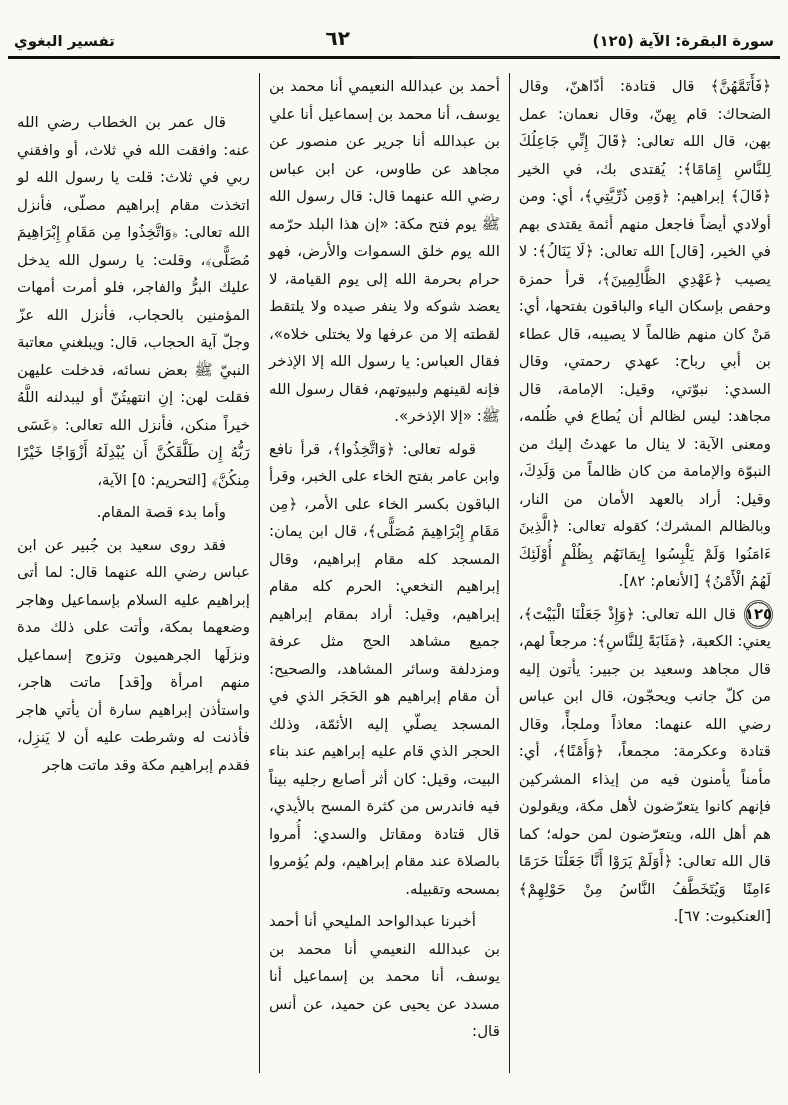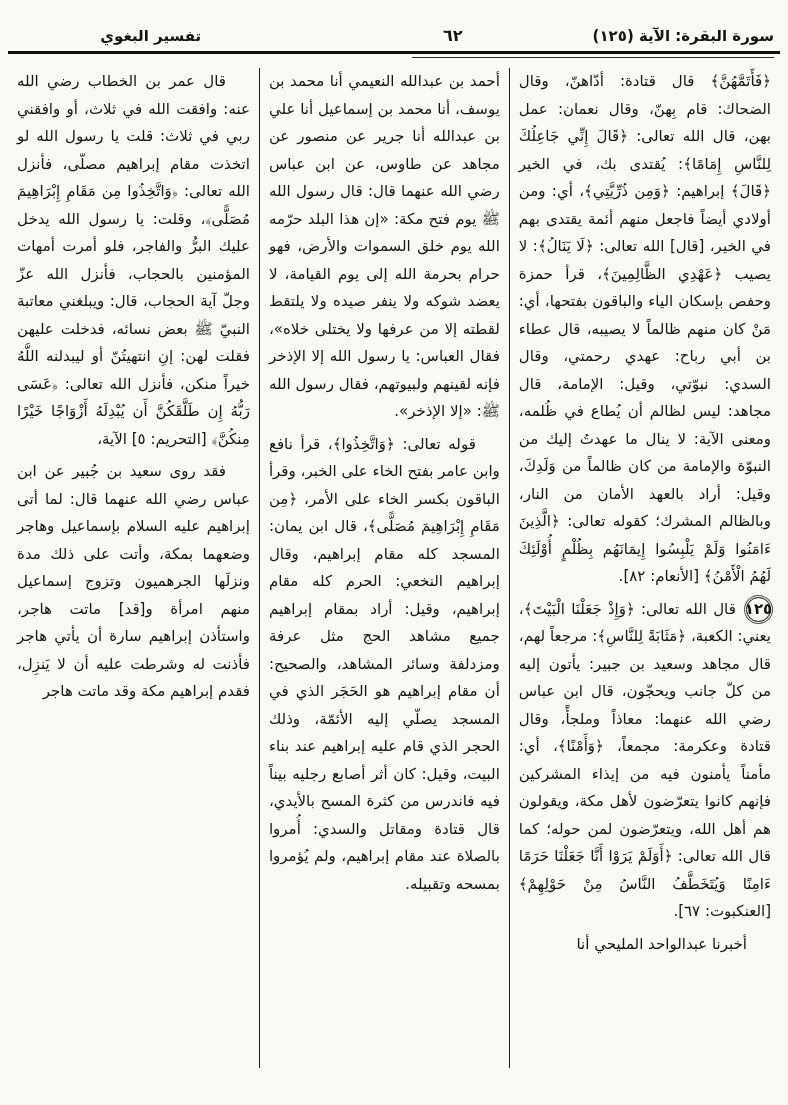--- a/index.html
+++ b/index.html
@@ -21,22 +21,22 @@
   }
   .header {
     display: flex;
     align-items: flex-end;
     justify-content: space-between;
     padding: 26px 14px 6px 14px;
     font-size: 15px;
     font-weight: bold;
   }
   .header .h-right { width: 36%; }
-  .header .h-center { width: 18%; text-align: right; font-size: 16px; }
-  .header .h-left { width: 36%; text-align: center; }
+  .header .h-center { width: 18%; text-align: left; font-size: 20px; }
+  .header .h-left { width: 36%; text-align: left; }
   .header-rule-thin {
     position: absolute;
     top: 57px;
     right: 14px;
     width: 46%;
     height: 1px;
     background: #2a2a2a;
   }
   .header-rule {
     margin: 0 8px;
@@ -55,21 +55,21 @@
     font-size: 15px;
     line-height: 27.5px;
     text-align: justify;
   }
   .col-right { width: 35%; }
   .col-middle {
     width: 32.5%;
     border-right: 1.5px solid #1c1c1c;
     border-left: 1.5px solid #1c1c1c;
   }
-  .col-left { width: 32.5%; }
+  .col-left { width: 32.5%; margin-top: 36px; }
   .para { margin: 0 0 5px 0; }
   .para.indent { text-indent: 1.6em; }
   .verse-marker {
     display: inline-flex;
     align-items: center;
     justify-content: center;
     width: 23px;
     height: 23px;
     border: 1.5px solid #111;
     border-radius: 50%;
@@ -95,28 +95,29 @@
   <div class="header-rule"></div>
 
   <div class="columns">
 
     <section class="col col-right">
       <p class="para">﴿فَأَتَمَّهُنَّ﴾ قال قتادة: أدّاهنّ، وقال الضحاك: قام بِهنّ، وقال نعمان: عمل بهن، قال الله تعالى: ﴿قَالَ إِنِّي جَاعِلُكَ لِلنَّاسِ إِمَامًا﴾: يُقتدى بك، في الخير ﴿قَالَ﴾ إبراهيم: ﴿وَمِن ذُرِّيَّتِي﴾، أي: ومن أولادي أيضاً فاجعل منهم أئمة يقتدى بهم في الخير، [قال] الله تعالى: ﴿لَا يَنَالُ﴾: لا يصيب ﴿عَهْدِي الظَّالِمِينَ﴾، قرأ حمزة وحفص بإسكان الياء والباقون بفتحها، أي: مَنْ كان منهم ظالماً لا يصيبه، قال عطاء بن أبي رباح: عهدي رحمتي، وقال السدي: نبوّتي، وقيل: الإمامة، قال مجاهد: ليس لظالم أن يُطاع في ظُلمه، ومعنى الآية: لا ينال ما عهدتُ إليك من النبوّة والإمامة من كان ظالماً من وَلَدِكَ، وقيل: أراد بالعهد الأمان من النار، وبالظالم المشرك؛ كقوله تعالى: ﴿الَّذِينَ ءَامَنُوا وَلَمْ يَلْبِسُوا إِيمَانَهُم بِظُلْمٍ أُوْلَئِكَ لَهُمُ الْأَمْنُ﴾ [الأنعام: ٨٢].</p>
       <p class="para">
         <span class="verse-marker">١٢٥</span>
         <span>قال الله تعالى: ﴿وَإِذْ جَعَلْنَا الْبَيْتَ﴾، يعني: الكعبة، ﴿مَثَابَةً لِلنَّاسِ﴾: مرجعاً لهم، قال مجاهد وسعيد بن جبير: يأتون إليه من كلّ جانب ويحجّون، قال ابن عباس رضي الله عنهما: معاذاً وملجأً، وقال قتادة وعكرمة: مجمعاً، ﴿وَأَمْنًا﴾، أي: مأمناً يأمنون فيه من إيذاء المشركين فإنهم كانوا يتعرّضون لأهل مكة، ويقولون هم أهل الله، ويتعرّضون لمن حوله؛ كما قال الله تعالى: ﴿أَوَلَمْ يَرَوْا أَنَّا جَعَلْنَا حَرَمًا ءَامِنًا وَيُتَخَطَّفُ النَّاسُ مِنْ حَوْلِهِمْ﴾ [العنكبوت: ٦٧].</span>
       </p>
-      <p class="para indent">أخبرنا عبدالواحد المليحي أنا</p>
     </section>
 
     <section class="col col-middle">
       <p class="para">أحمد بن عبدالله النعيمي أنا محمد بن يوسف، أنا محمد بن إسماعيل أنا علي بن عبدالله أنا جرير عن منصور عن مجاهد عن طاوس، عن ابن عباس رضي الله عنهما قال: قال رسول الله ﷺ يوم فتح مكة: «إن هذا البلد حرّمه الله يوم خلق السموات والأرض، فهو حرام بحرمة الله إلى يوم القيامة، لا يعضد شوكه ولا ينفر صيده ولا يلتقط لقطته إلا من عرفها ولا يختلى خلاه»، فقال العباس: يا رسول الله إلا الإذخر فإنه لقينهم ولبيوتهم، فقال رسول الله ﷺ: «إلا الإذخر».</p>
       <p class="para indent">قوله تعالى: ﴿وَاتَّخِذُوا﴾، قرأ نافع وابن عامر بفتح الخاء على الخبر، وقرأ الباقون بكسر الخاء على الأمر، ﴿مِن مَقَامِ إِبْرَاهِيمَ مُصَلًّى﴾، قال ابن يمان: المسجد كله مقام إبراهيم، وقال إبراهيم النخعي: الحرم كله مقام إبراهيم، وقيل: أراد بمقام إبراهيم جميع مشاهد الحج مثل عرفة ومزدلفة وسائر المشاهد، والصحيح: أن مقام إبراهيم هو الحَجَر الذي في المسجد يصلّي إليه الأئمّة، وذلك الحجر الذي قام عليه إبراهيم عند بناء البيت، وقيل: كان أثر أصابع رجليه بيناً فيه فاندرس من كثرة المسح بالأيدي، قال قتادة ومقاتل والسدي: أُمروا بالصلاة عند مقام إبراهيم، ولم يُؤمروا بمسحه وتقبيله.</p>
+      <p class="para indent">أخبرنا عبدالواحد المليحي أنا أحمد بن عبدالله النعيمي أنا محمد بن يوسف، أنا محمد بن إسماعيل أنا مسدد عن يحيى عن حميد، عن أنس قال:</p>
     </section>
 
     <section class="col col-left">
       <p class="para indent">قال عمر بن الخطاب رضي الله عنه: وافقت الله في ثلاث، أو وافقني ربي في ثلاث: قلت يا رسول الله لو اتخذت مقام إبراهيم مصلّى، فأنزل الله تعالى: ﴿وَاتَّخِذُوا مِن مَقَامِ إِبْرَاهِيمَ مُصَلًّى﴾، وقلت: يا رسول الله يدخل عليك البرُّ والفاجر، فلو أمرت أمهات المؤمنين بالحجاب، فأنزل الله عزّ وجلّ آية الحجاب، قال: ويبلغني معاتبة النبيّ ﷺ بعض نسائه، فدخلت عليهن فقلت لهن: إنِ انتهيتُنّ أو ليبدلنه اللَّهُ خيراً منكن، فأنزل الله تعالى: ﴿عَسَى رَبُّهُ إِن طَلَّقَكُنَّ أَن يُبْدِلَهُ أَزْوَاجًا خَيْرًا مِنكُنَّ﴾ [التحريم: ٥] الآية،</p>
+      <p class="para indent">وأما بدء قصة المقام.</p>
       <p class="para indent">فقد روى سعيد بن جُبير عن ابن عباس رضي الله عنهما قال: لما أتى إبراهيم عليه السلام بإسماعيل وهاجر وضعهما بمكة، وأتت على ذلك مدة ونزلَها الجرهميون وتزوج إسماعيل منهم امرأة و[قد] ماتت هاجر، واستأذن إبراهيم سارة أن يأتي هاجر فأذنت له وشرطت عليه أن لا يَنزِل، فقدم إبراهيم مكة وقد ماتت هاجر</p>
     </section>
 
   </div>
 
 </div>
 
 </body></html>

